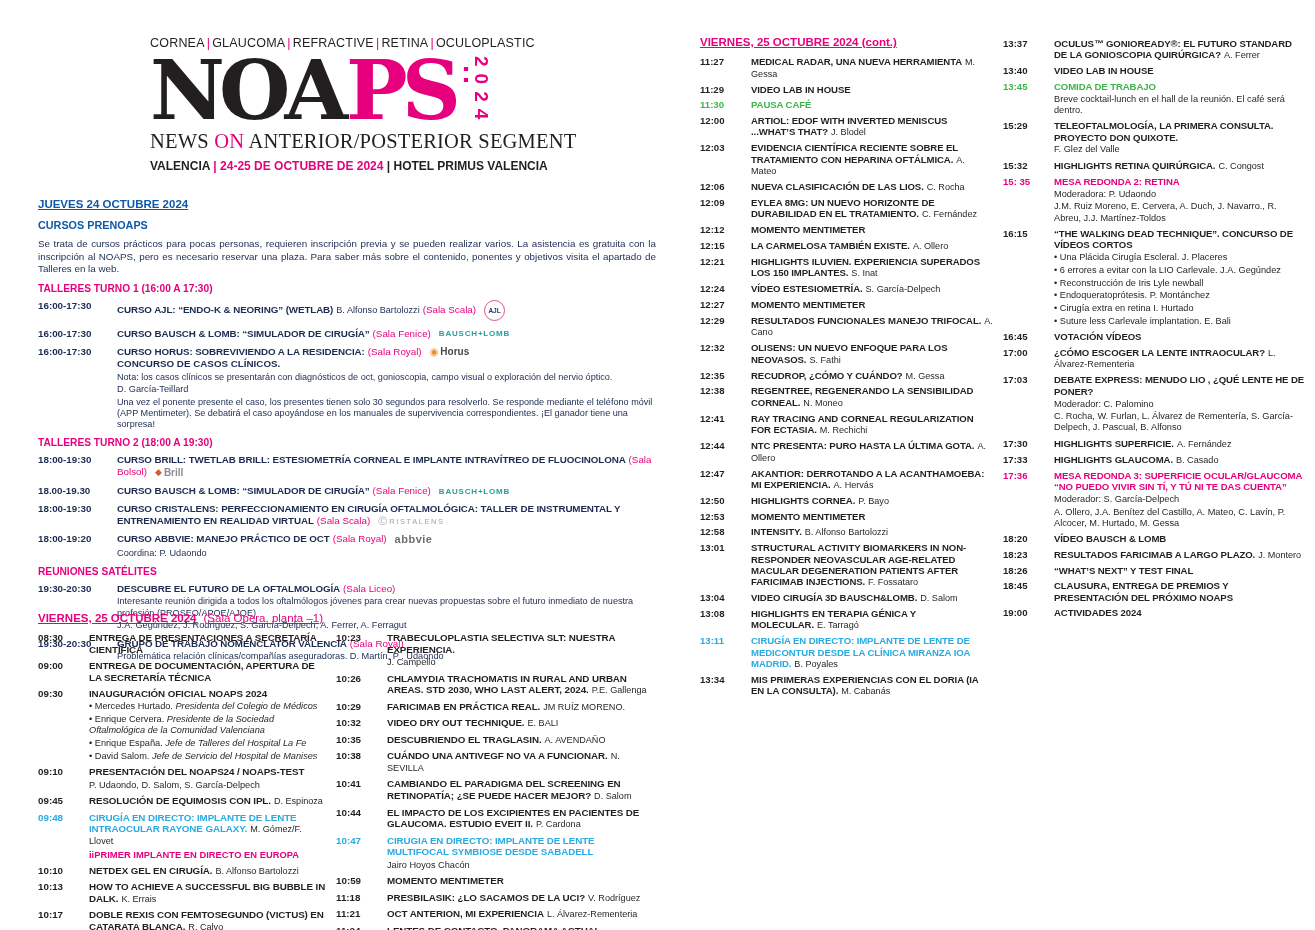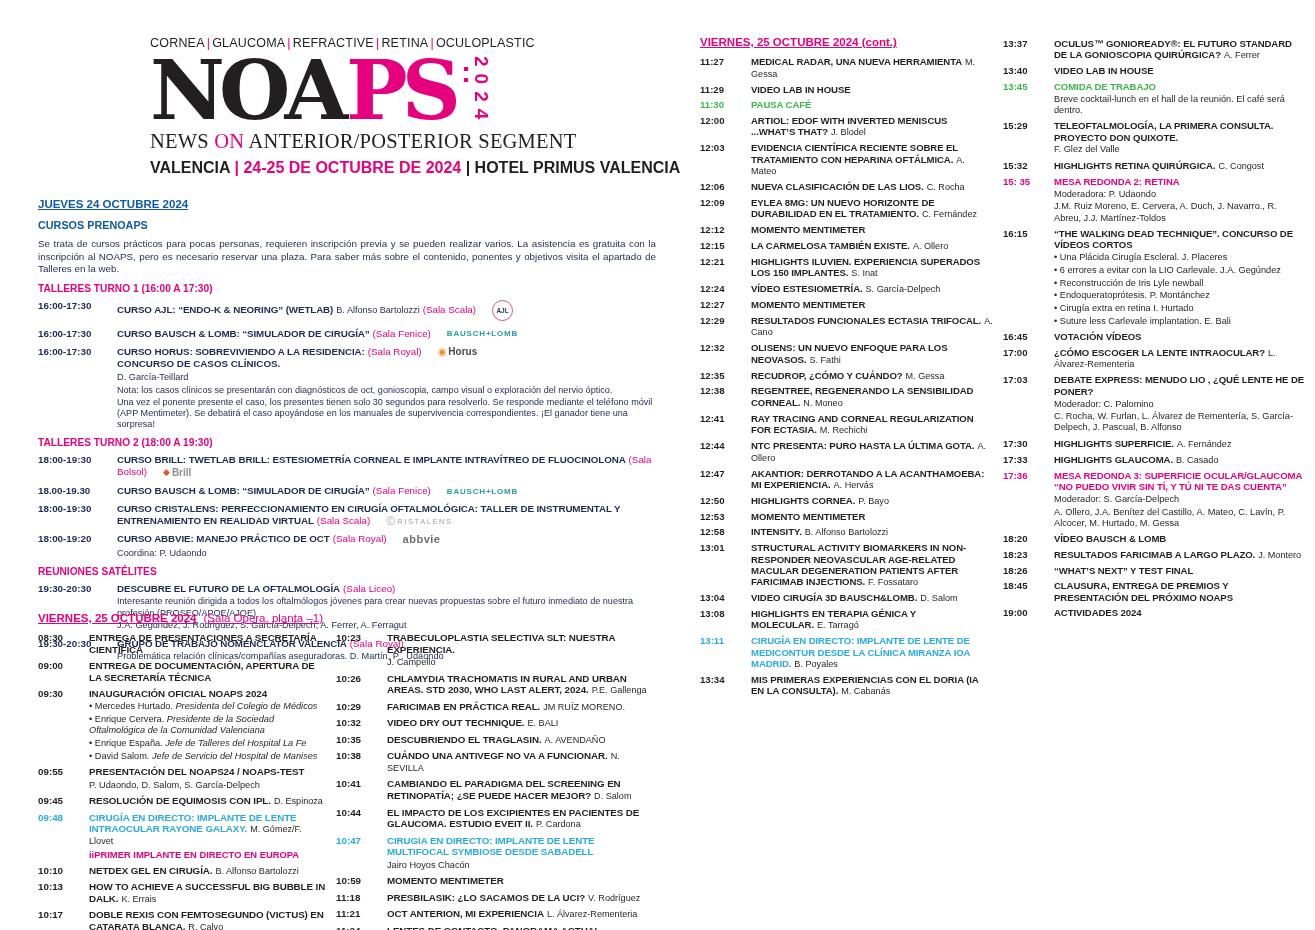--- a/index.html
+++ b/index.html
@@ -14,21 +14,21 @@
   .topline .p{color:#e6007e;padding:0 2px;}
   .biglogo{display:flex;align-items:flex-start;margin-top:4px;line-height:.9;}
   .biglogo .noa,.biglogo .ps{font-family:"DejaVu Serif",serif;font-weight:900;font-size:82px;letter-spacing:-6px;}
   .biglogo .noa{color:#231f20;}
   .biglogo .ps{color:#e6007e;margin-left:4px;}
   .biglogo .colon{color:#e6007e;font-size:30px;font-weight:900;margin:6px 0 0 6px;line-height:.8;}
   .biglogo .year{writing-mode:vertical-rl;color:#e6007e;font-weight:700;font-size:19px;
                  letter-spacing:7px;margin:2px 0 0 2px;font-family:"Liberation Sans",sans-serif;}
   .subtitle{font-family:"Liberation Serif",serif;font-size:20.5px;letter-spacing:.2px;margin-top:2px;white-space:nowrap;}
   .subtitle .p{color:#e6007e;}
-  .venueline{font-size:16px;font-weight:700;margin-top:6px;white-space:nowrap;}
+  .venueline{font-size:12px;font-weight:700;margin-top:6px;white-space:nowrap;}
   .venueline .p{color:#e6007e;}
 
   
   .sechead{display:flex;align-items:center;gap:7px;font-weight:700;font-size:11.5px;text-decoration:underline;}
   .sechead.blue{color:#0e59a9;}
   .sechead.pinkh{color:#e6007e;}
   .sechead .roomnote{font-weight:400;}
 
   .entry{display:flex;gap:9px;margin-bottom:5px;}
   .time{flex:0 0 42px;font-weight:700;font-size:9.8px;line-height:1.2;}
@@ -39,21 +39,21 @@
   .ln{font-size:9.2px;line-height:1.22;margin-top:1.5px;}
   .ln.note{font-size:9.1px;}
   .ln.sub{font-size:9.2px;}
   .ln.tbold{font-size:9.8px;font-weight:700;margin-top:0;}
   .ln.pinkbold{color:#e6007e;font-weight:700;font-size:9.4px;}
   .cyan{color:#29abe2;}
   .green{color:#3db54a;}
   .pink{color:#e6007e;}
 
   
-  .logo{display:none;vertical-align:middle;align-items:center;gap:2px;margin-left:12px;}
+  .logo{display:none;vertical-align:middle;align-items:center;gap:2px;margin-left:4px;}
   .logo.logo-ajl,.logo.logo-bausch,.logo.logo-horus,.logo.logo-brill,
   .logo.logo-cristalens,.logo.logo-abbvie{display:inline-flex;}
   .logo .licon{line-height:1;}
   .logo-ajl{border:1.3px solid #d6538b;border-radius:50%;width:19px;height:19px;justify-content:center;}
   .logo-ajl .ltext{font-size:6.5px;font-weight:700;color:#28356b;letter-spacing:0;}
   .logo-bausch .ltext{color:#2a9d9f;font-weight:800;font-size:8px;letter-spacing:.8px;}
   .logo-horus .licon{color:#f08c1e;font-size:10px;}
   .logo-horus .ltext{color:#4a4a4a;font-weight:700;font-size:10px;}
   .logo-brill .licon{color:#e0592a;font-size:9px;}
   .logo-brill .ltext{color:#8a8c8e;font-weight:700;font-size:10px;}
@@ -147,22 +147,22 @@
             <div class="entry">
                 <span class="time">16:00-17:30</span>
                 <div class="body">
                   <span class="title">CURSO HORUS: SOBREVIVIENDO A LA RESIDENCIA:</span><span class="sala">(Sala Royal)</span><span class="logo logo-horus">
                   <span class="licon">◉</span>
                   <span class="ltext">Horus</span>
                 </span>
                   <div>
 
                   <div class="ln tbold"><span>CONCURSO DE CASOS CLÍNICOS.</span></div>
+                  <div class="ln note"><span>Nota: los casos clínicos se presentarán con diagnósticos de oct, gonioscopia, campo visual o exploración del nervio óptico.</span></div>
                   <div class="ln sub"><span>D. García-Teillard</span></div>
-                  <div class="ln note"><span>Nota: los casos clínicos se presentarán con diagnósticos de oct, gonioscopia, campo visual o exploración del nervio óptico.</span></div>
                   <div class="ln note"><span>Una vez el ponente presente el caso, los presentes tienen solo 30 segundos para resolverlo. Se responde mediante el teléfono móvil (APP Mentimeter). Se debatirá el caso apoyándose en los manuales de supervivencia correspondientes. ¡El ganador tiene una sorpresa!</span></div>
                 </div>
                 </div>
               </div>
           </div>
         </div>
         <div class="block">
           <div class="blockhead">TALLERES TURNO 2 (18:00 A 19:30)</div>
           <div>
 
@@ -279,21 +279,21 @@
               <div>
 
               <div class="ln sub"><span>• Mercedes Hurtado. </span><i>Presidenta del Colegio de Médicos</i></div>
                 <div class="ln sub"><span>• Enrique Cervera. </span><i>Presidente de la Sociedad Oftalmológica de la Comunidad Valenciana</i></div>
                 <div class="ln sub"><span>• Enrique España. </span><i>Jefe de Talleres del Hospital La Fe</i></div>
                 <div class="ln sub"><span>• David Salom. </span><i>Jefe de Servicio del Hospital de Manises</i></div>
               </div>
             </div>
           </div>
           <div class="entry">
-            <span class="time">09:55</span>
+            <span class="time">09:10</span>
             <div class="body">
               <span class="title">PRESENTACIÓN DEL NOAPS24 / NOAPS-TEST</span>
               <div>
 
               <div class="ln sub"><span>P. Udaondo, D. Salom, S. García-Delpech</span></div>
               </div>
             </div>
           </div>
           <div class="entry">
             <span class="time">09:45</span>
@@ -576,21 +576,21 @@
           <div class="body">
             <span class="title">MOMENTO MENTIMETER</span>
             <div>
               
             </div>
           </div>
         </div>
         <div class="entry">
           <span class="time">12:29</span>
           <div class="body">
-            <span class="title">RESULTADOS FUNCIONALES ECTASIA TRIFOCAL.</span><span class="speaker">A. Cano</span>
+            <span class="title">RESULTADOS FUNCIONALES MANEJO TRIFOCAL.</span><span class="speaker">A. Cano</span>
             <div>
               
             </div>
           </div>
         </div>
         <div class="entry">
           <span class="time">12:32</span>
           <div class="body">
             <span class="title">OLISENS: UN NUEVO ENFOQUE PARA LOS NEOVASOS.</span><span class="speaker">S. Fathi</span>
             <div>

